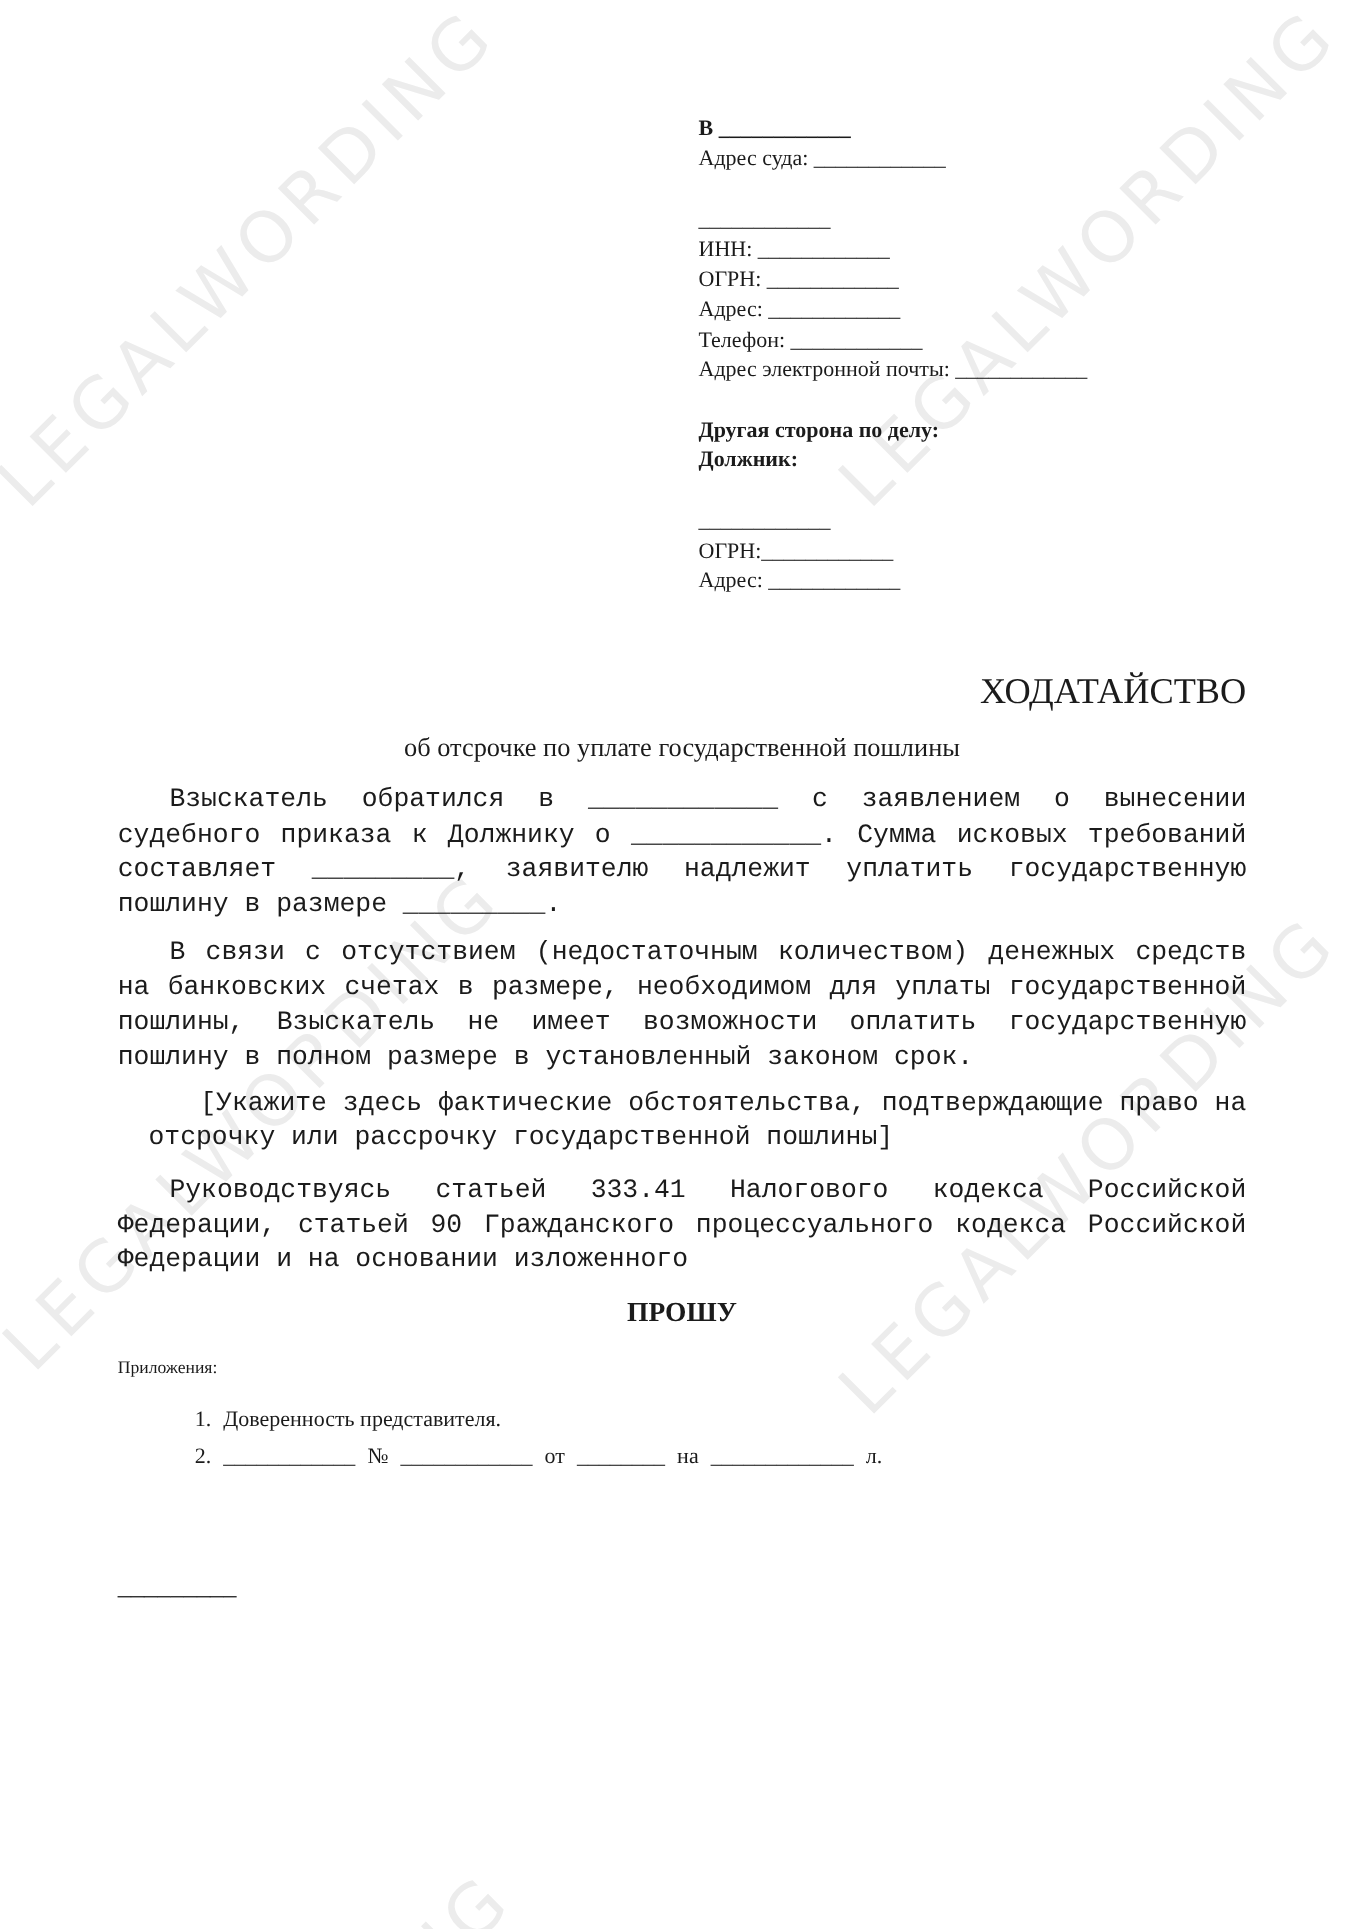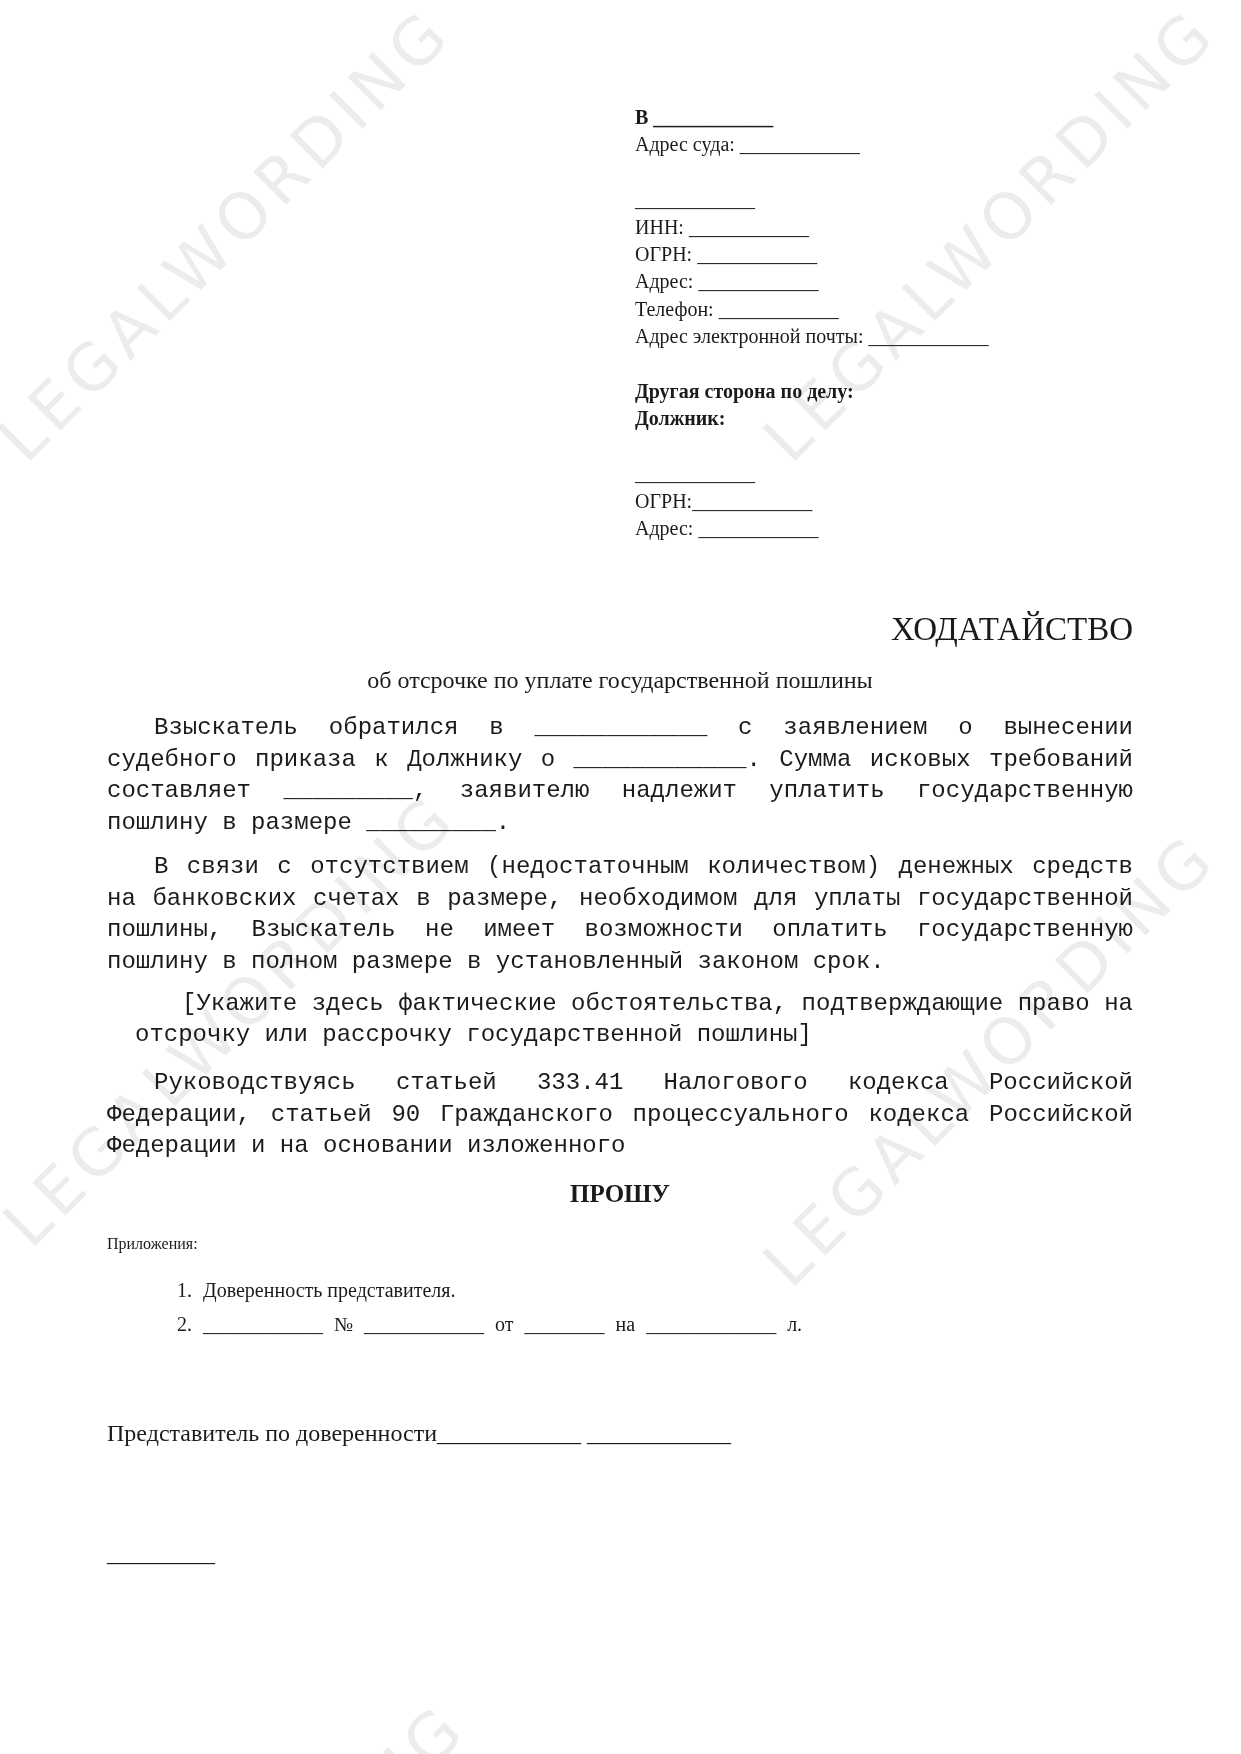--- a/index.html
+++ b/index.html
@@ -160,18 +160,17 @@
 
     <div class="attachment-item first">
       <span class="num">1.</span>
       <span class="txt">Доверенность представителя.</span>
     </div>
     <div class="attachment-item second">
       <span class="num">2.</span>
       <span class="txt">____________ № ____________ от ________ на _____________ л.</span>
     </div>
 
-    <div class="signature-row"><span>Представитель по доверенности</span><span>____________ ____________</span></div>
 
     <div class="footer-blank">_________</div>
   </div>
 
 </div>
 
 </body></html>

